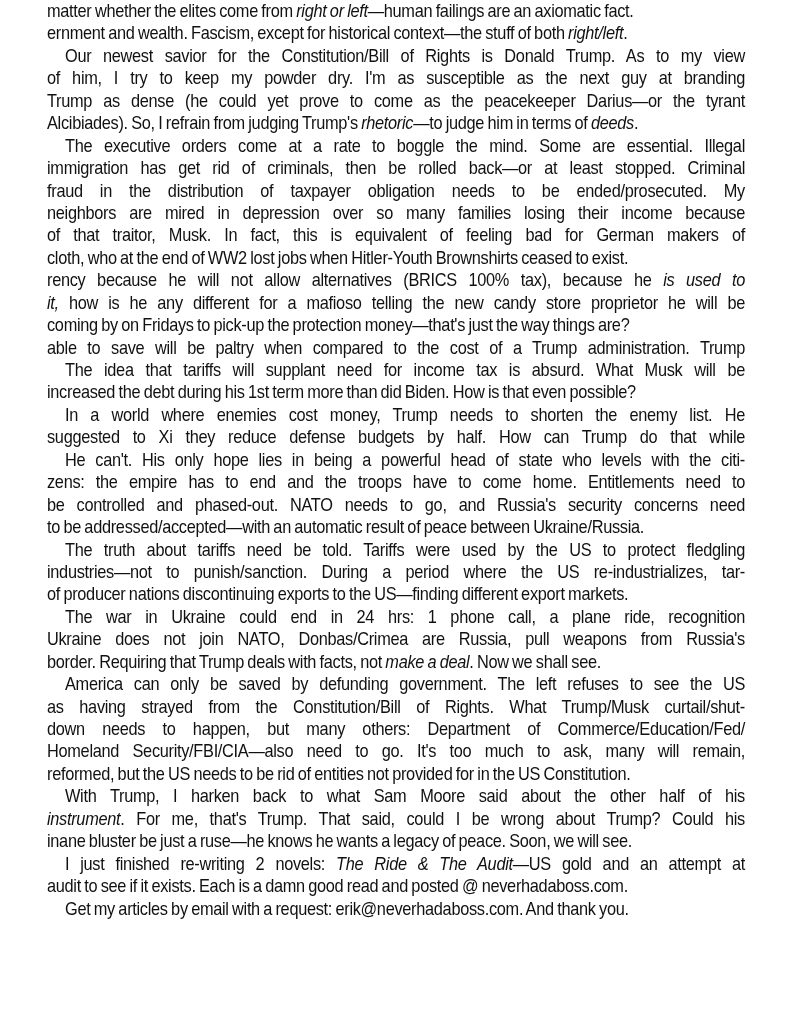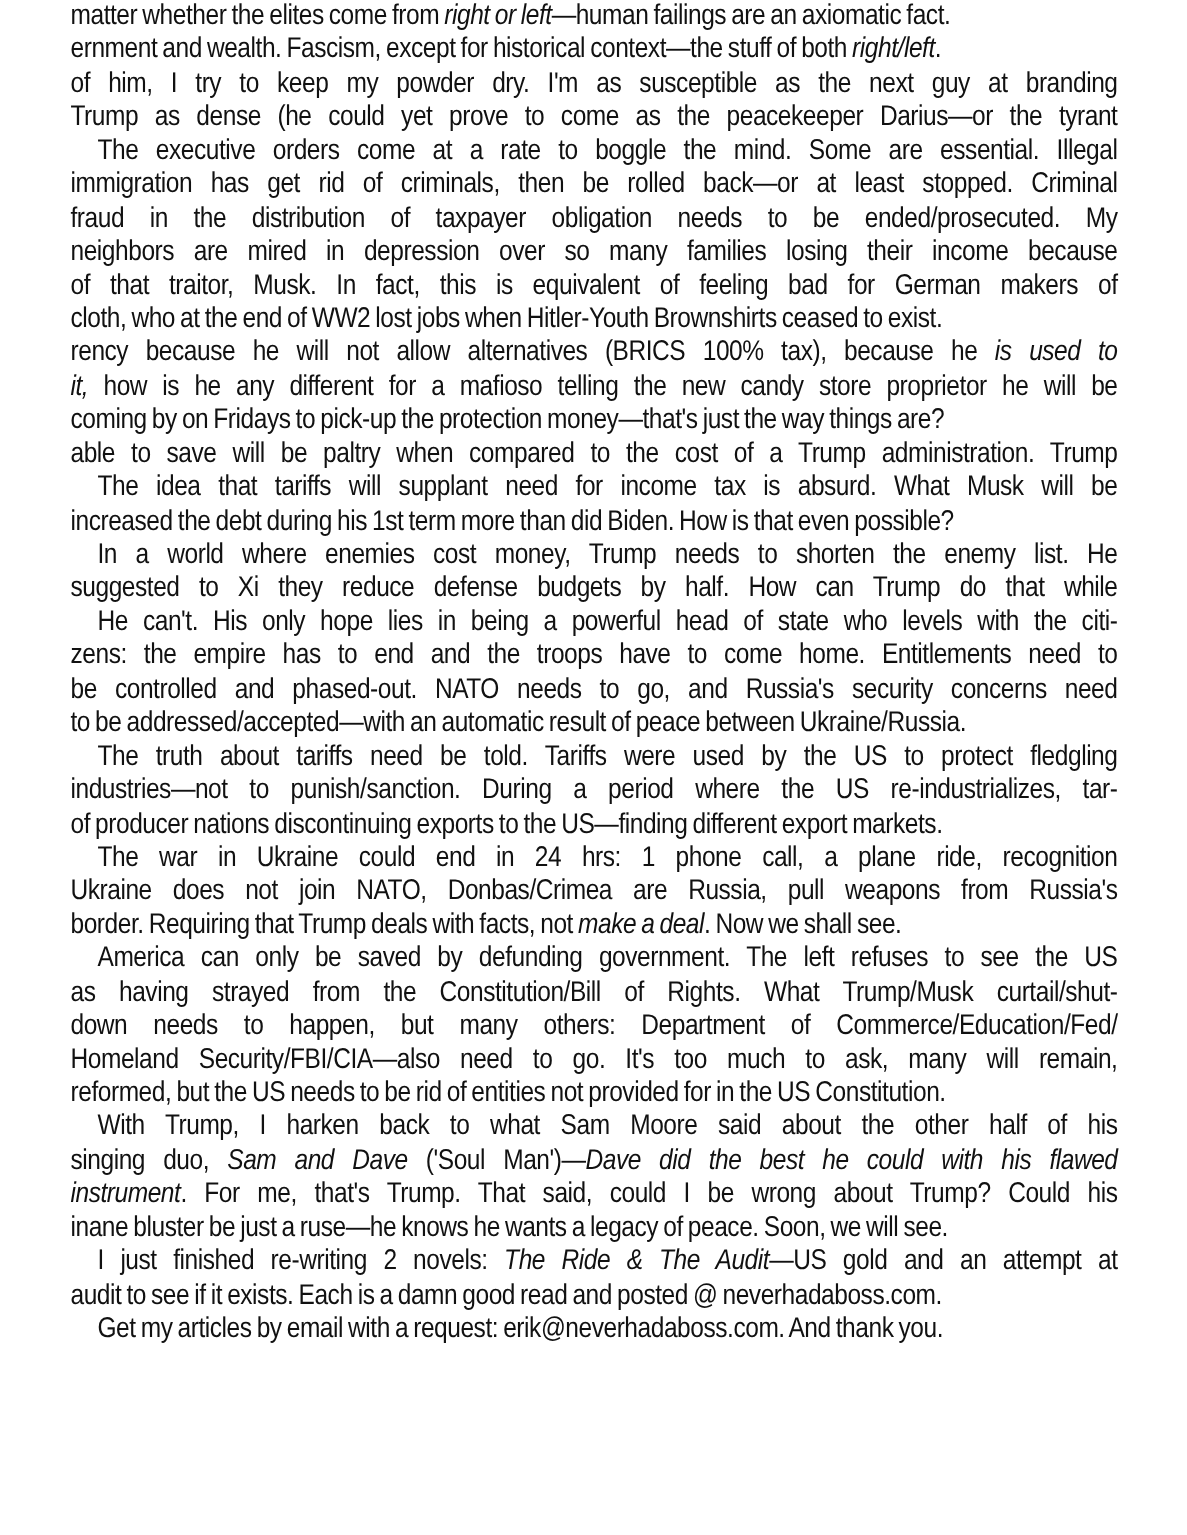--- a/index.html
+++ b/index.html
@@ -33,22 +33,24 @@
 <body>
 
 <div class="page" id="page">
     <div class="para">
       <div class="line last"><span class="cond"><span>matter whether the elites come from </span><i>right or left</i><span>—human failings are an axiomatic fact.</span></span></div>
     </div>
     <div class="para">
       <div class="line last"><span class="cond"><span>ernment and wealth. Fascism, except for historical context—the stuff of both </span><i>right/left</i><span>.</span></span></div>
     </div>
     <div class="para">
+      <div class="line indent"><span class="cond"><span>Our newest savior for the Constitution/Bill of Rights is Donald Trump. As to my view</span></span></div>
       <div class="line"><span class="cond"><span>of him, I try to keep my powder dry. I'm as susceptible as the next guy at branding</span></span></div>
       <div class="line"><span class="cond"><span>Trump as dense (he could yet prove to come as the peacekeeper Darius—or the tyrant</span></span></div>
+      <div class="line last"><span class="cond"><span>Alcibiades). So, I refrain from judging Trump's </span><i>rhetoric</i><span>—to judge him in terms of </span><i>deeds</i><span>.</span></span></div>
     </div>
     <div class="para">
       <div class="line indent"><span class="cond"><span>The executive orders come at a rate to boggle the mind. Some are essential. Illegal</span></span></div>
       <div class="line"><span class="cond"><span>immigration has get rid of criminals, then be rolled back—or at least stopped. Criminal</span></span></div>
       <div class="line"><span class="cond"><span>fraud in the distribution of taxpayer obligation needs to be ended/prosecuted. My</span></span></div>
       <div class="line"><span class="cond"><span>neighbors are mired in depression over so many families losing their income because</span></span></div>
       <div class="line"><span class="cond"><span>of that traitor, Musk. In fact, this is equivalent of feeling bad for German makers of</span></span></div>
       <div class="line last"><span class="cond"><span>cloth, who at the end of WW2 lost jobs when Hitler-Youth Brownshirts ceased to exist.</span></span></div>
     </div>
     <div class="para">
@@ -83,21 +85,20 @@
     </div>
     <div class="para">
       <div class="line indent"><span class="cond"><span>America can only be saved by defunding government. The left refuses to see the US</span></span></div>
       <div class="line"><span class="cond"><span>as having strayed from the Constitution/Bill of Rights. What Trump/Musk curtail/shut-</span></span></div>
       <div class="line"><span class="cond"><span>down needs to happen, but many others: Department of Commerce/Education/Fed/</span></span></div>
       <div class="line"><span class="cond"><span>Homeland Security/FBI/CIA—also need to go. It's too much to ask, many will remain,</span></span></div>
       <div class="line last"><span class="cond"><span>reformed, but the US needs to be rid of entities not provided for in the US Constitution.</span></span></div>
     </div>
     <div class="para">
       <div class="line indent"><span class="cond"><span>With Trump, I harken back to what Sam Moore said about the other half of his</span></span></div>
-      <div class="line"><span class="cond"><span>singing duo, </span><i>Sam and Dave</i><span> ('Soul Man')—</span><i>Dave did the best he could with his flawed</i></span></div>
       <div class="line"><span class="cond"><i>instrument</i><span>. For me, that's Trump. That said, could I be wrong about Trump? Could his</span></span></div>
       <div class="line last"><span class="cond"><span>inane bluster be just a ruse—he knows he wants a legacy of peace. Soon, we will see.</span></span></div>
     </div>
     <div class="para">
       <div class="line indent"><span class="cond"><span>I just finished re-writing 2 novels: </span><i>The Ride &amp; The Audit</i><span>—US gold and an attempt at</span></span></div>
       <div class="line last"><span class="cond"><span>audit to see if it exists. Each is a damn good read and posted @ neverhadaboss.com.</span></span></div>
     </div>
     <div class="para">
       <div class="line indent last"><span class="cond"><span>Get my articles by email with a request: erik@neverhadaboss.com. And thank you.</span></span></div>
     </div>

